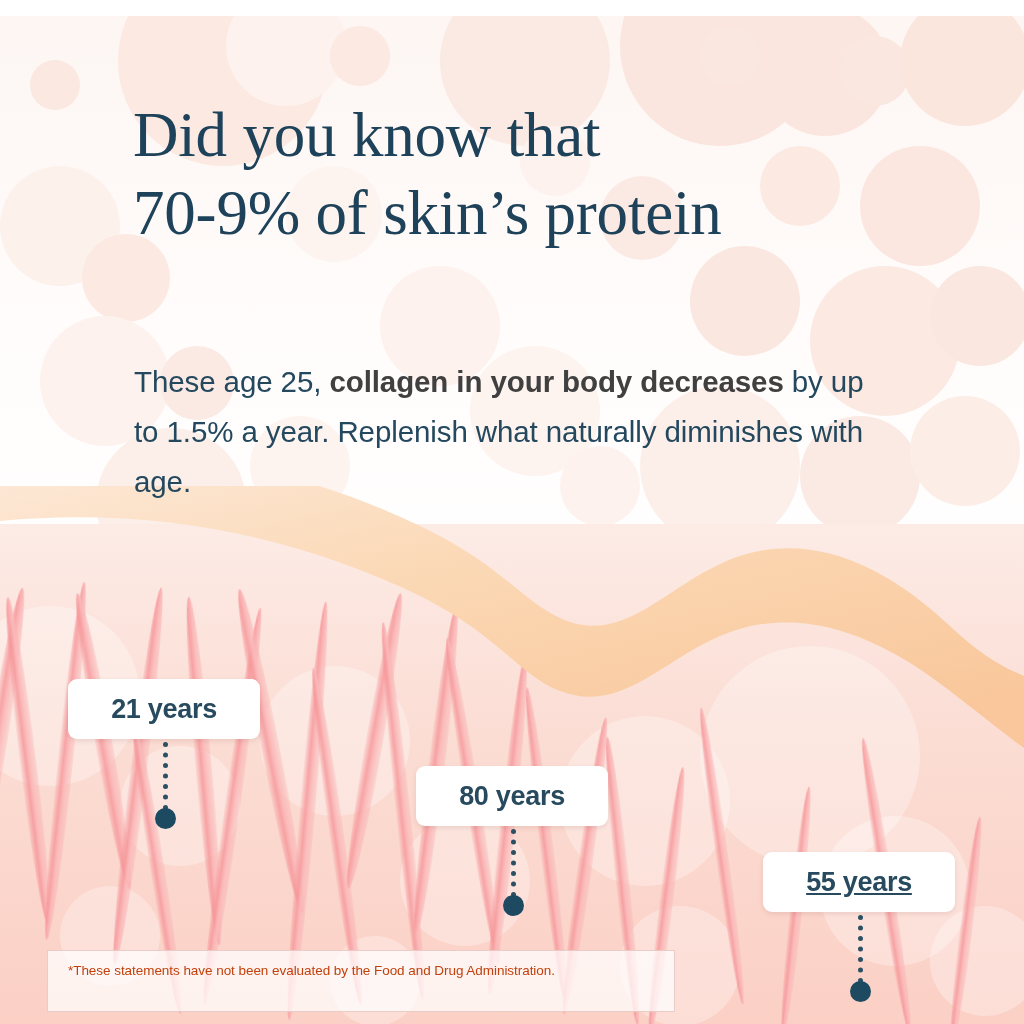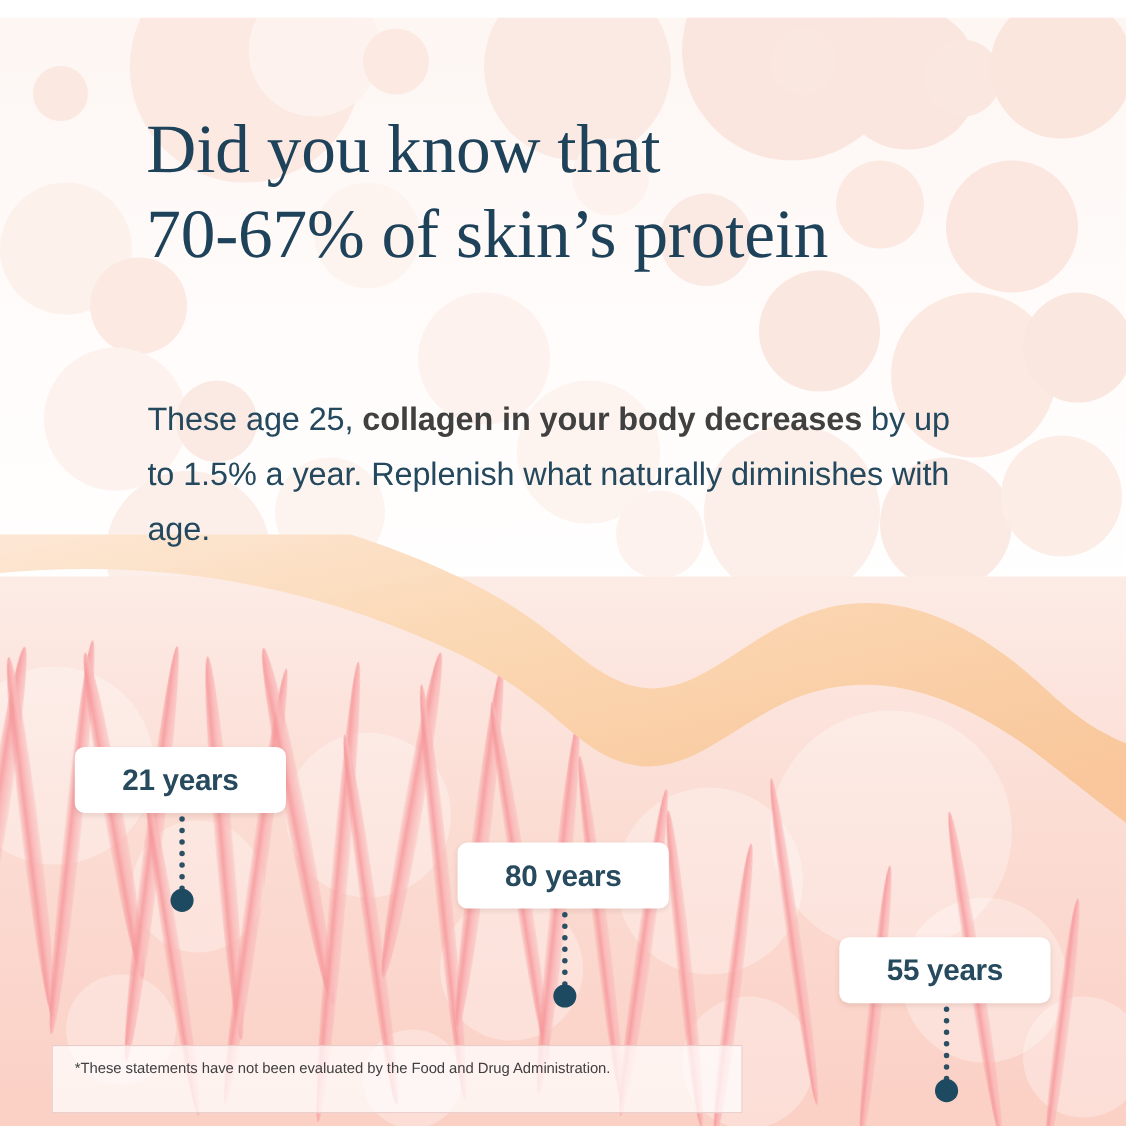--- a/index.html
+++ b/index.html
@@ -86,21 +86,21 @@
     width:21px; height:21px; border-radius:50%;
     background:#1d4a61;
   }
 
   
   .disclaimer {
     position:absolute; left:47px; top:934px; width:628px; height:62px;
     background:rgba(255,255,255,.72);
     border:1px solid rgba(225,190,185,.75);
     padding:10px 18px 0 20px;
-    font-size:13.5px; line-height:19px; color:#404040;
+    font-size:13.5px; line-height:19px; color:#c2410c;
     letter-spacing:-.05px;
   }
 </style>
 </head>
 <body>
 
 <div id="stage">
 
   <div class="bubble-layer">
     <div class="bubble" style="left:118px;top:-60px;width:210px;height:210px;background:#fbe9e2;"></div>
@@ -193,39 +193,39 @@
              L1024,190
              C 1000,180 980,168 950,140
              C 880,74 800,40 720,78
              C 660,106 620,160 560,132
              C 520,113 500,78 420,40
              C 300,-18 160,-46 0,-35 Z" fill="url(#peachGrad)"></path>
   </svg>
 
   <div class="headline">
     <div>Did you know that</div>
-    <div>70-67% of skin’s protein</div>
+    <div>70-9% of skin’s protein</div>
   </div>
 
   <p class="body-copy"><span>These age 25, </span><b>collagen in your body decreases</b><span> by up to 1.5% a year. Replenish what naturally diminishes with age.</span></p>
 
   <div class="marker">
     <div class="marker-box" style="left:68px;top:663px;width:192px;height:60px;">21 years</div>
     <div class="marker-line" style="left:163px;top:726px;height:68px;"></div>
     <div class="marker-dot" style="left:155px;top:792px;"></div>
   </div>
 
   <div class="marker">
     <div class="marker-box" style="left:416px;top:750px;width:192px;height:60px;">80 years</div>
     <div class="marker-line" style="left:511px;top:813px;height:68px;"></div>
     <div class="marker-dot" style="left:503px;top:879px;"></div>
   </div>
 
   <div class="marker">
-    <div class="marker-box" style="left:763px;top:836px;width:192px;height:60px;">55 years</div>
+    <div class="marker-box" style="left:763px;top:836px;width:192px;height:60px;text-decoration:underline;">55 years</div>
     <div class="marker-line" style="left:858px;top:899px;height:68px;"></div>
     <div class="marker-dot" style="left:850px;top:965px;"></div>
   </div>
 
   <div class="disclaimer">
     <div>*These statements have not been evaluated by the Food and Drug Administration.</div>
   </div>
 
 </div>
 

